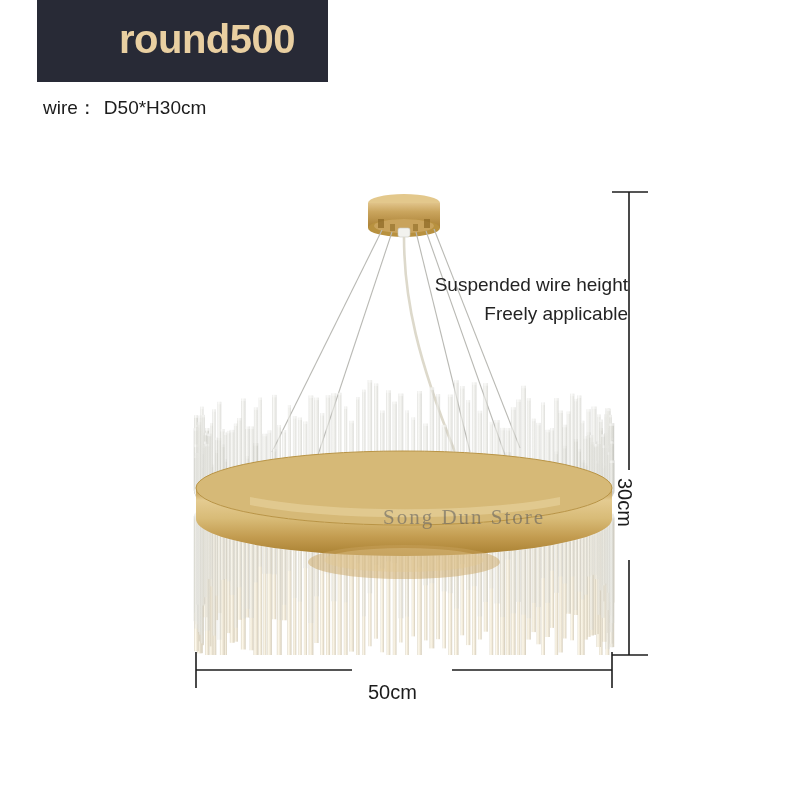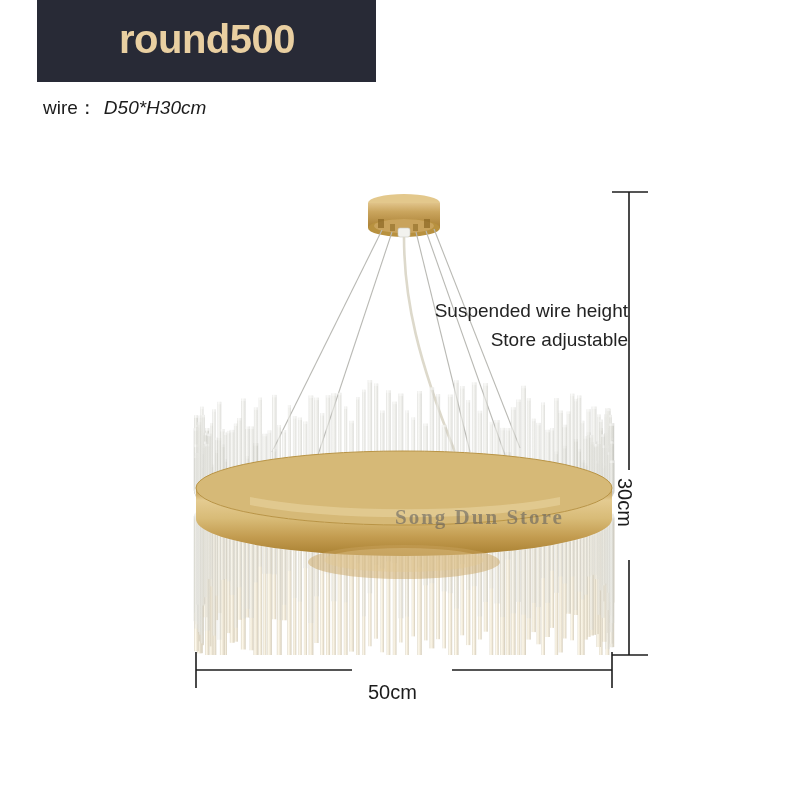--- a/index.html
+++ b/index.html
@@ -16,21 +16,21 @@
     height: 800px;
     background: #ffffff;
     overflow: hidden;
   }
 
   
   #title-banner {
     position: absolute;
     left: 37px;
     top: 0px;
-    width: 339px;
+    width: 291px;
     height: 82px;
     background: #282a36;
   }
   #title-text {
     position: absolute;
     left: 82px;
     top: 17px;
     font-size: 40px;
     font-weight: bold;
     letter-spacing: -0.5px;
@@ -48,39 +48,38 @@
   }
   .spec-row {
     font-size: 19px;
     color: #1c1c1c;
     line-height: 31px;
     white-space: nowrap;
     font-family: "Liberation Sans", sans-serif;
   }
   .spec-label { }
   .spec-sep { }
-  .spec-value { margin-left: 7px; font-style: italic; }
+  .spec-value { margin-left: 7px; }
   .sup { font-size: 12px; vertical-align: super; }
 
   
   #product { position: absolute; left: 0; top: 0; width: 800px; height: 800px; }
 
   
   #callout {
     position: absolute;
     left: 388px;
     top: 270px;
     width: 240px;
     text-align: right;
     font-size: 19px;
     line-height: 29px;
     color: #232323;
     font-family: "Liberation Sans", sans-serif;
     white-space: nowrap;
-    margin-top: 26px;
   }
 
   
   #label-height {
     position: absolute;
     left: 636px;
     top: 478px;
     font-size: 20px;
     color: #1c1c1c;
     transform: rotate(90deg);
@@ -98,26 +97,25 @@
     font-family: "Liberation Sans", sans-serif;
   }
 
   
   #watermark {
     position: absolute;
     left: 383px;
     top: 505px;
     font-family: "Liberation Serif", serif;
     font-size: 21px;
-    font-weight: bold;
+    font-weight: normal;
     letter-spacing: 2px;
     color: rgba(90, 90, 92, 0.55);
     white-space: nowrap;
     pointer-events: none;
-    margin-left: 12px;
   }
 </style>
 </head>
 <body>
 
 <div id="page">
 
   <svg id="product" viewBox="0 0 800 800" xmlns="http://www.w3.org/2000/svg">
     <defs>
       <linearGradient id="goldBand" x1="0" y1="0" x2="0" y2="1">
@@ -1064,21 +1062,21 @@
   </div>
 
   <div id="spec-list">
     <div class="spec-row">
       <span class="spec-label">wire</span><span class="spec-sep">：</span><span class="spec-value">D50*H30cm</span>
     </div>
   </div>
 
   <div id="callout">
     <div>Suspended wire height</div>
-    <div>Store adjustable</div>
+    <div>Freely applicable</div>
   </div>
 
   <div id="label-height">30cm</div>
   <div id="label-width">50cm</div>
 
   <div id="watermark">Song  Dun  Store</div>
 
 </div>
 
 </body></html>

